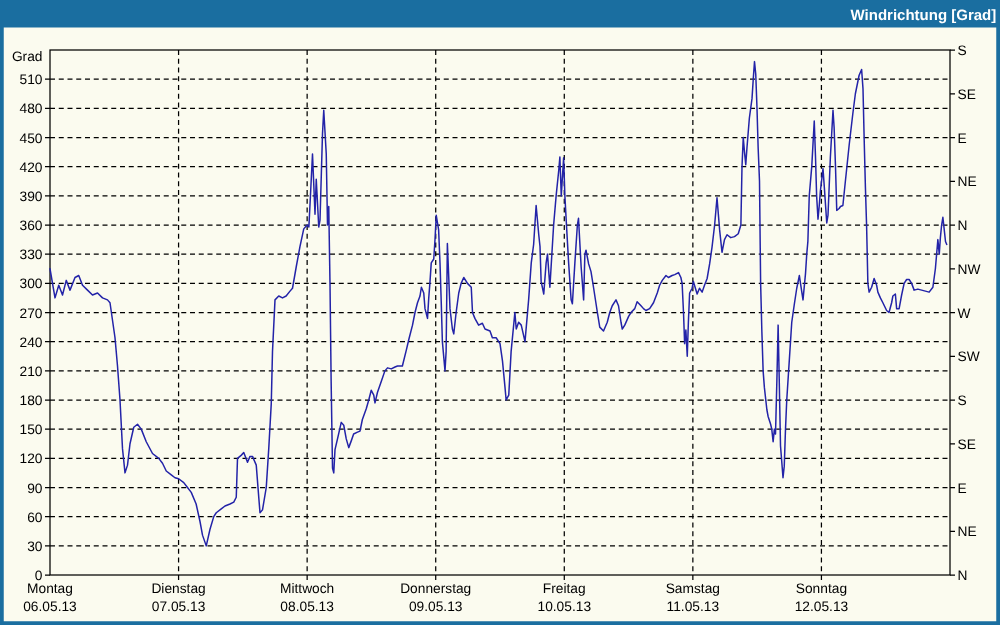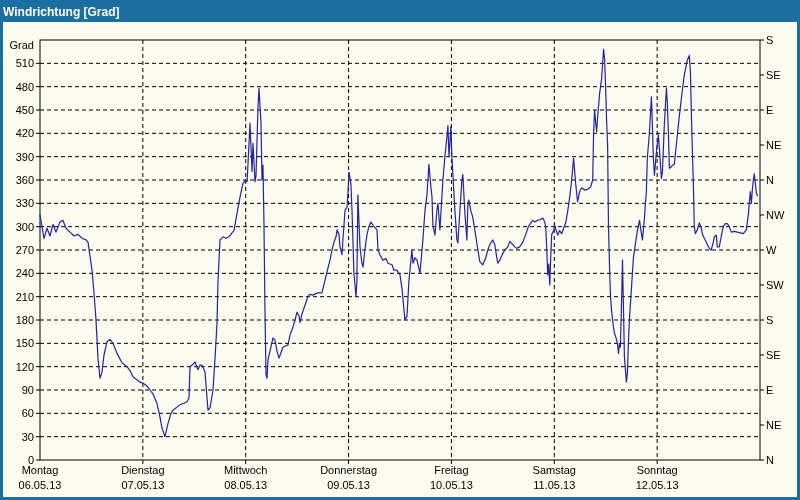--- a/index.html
+++ b/index.html
@@ -2,21 +2,21 @@
 <html><head>
 <meta charset="utf-8">
 <style>
   html,body{margin:0;padding:0;background:#e8e8e8;}
   .window{
     width:800px;height:500px;box-sizing:border-box;
     background:#1A6EA0;padding:3px;
     font-family:"Liberation Sans",sans-serif;
   }
   .titlebar{
-    height:19px;line-height:18px;text-align:left;
+    height:19px;line-height:18px;text-align:right;
     color:#ffffff;font-size:12px;font-weight:bold;
     font-family:"Liberation Sans",sans-serif;
   }
   .content{background:#FBFBEF;height:475px;position:relative;overflow:hidden;}
   svg{display:block;}
   svg text{font-family:"Liberation Sans",sans-serif;font-size:11px;fill:#000000;}
 </style>
 </head>
 <body>
 

